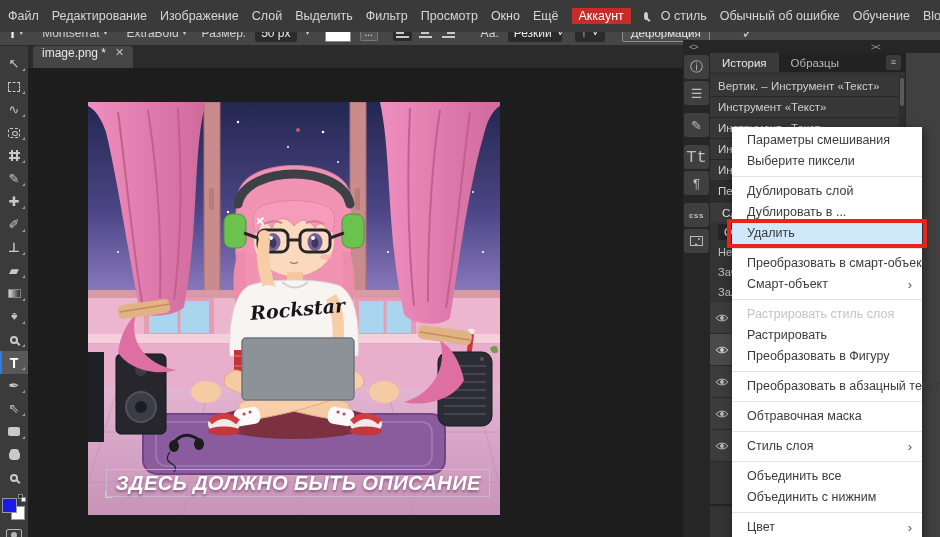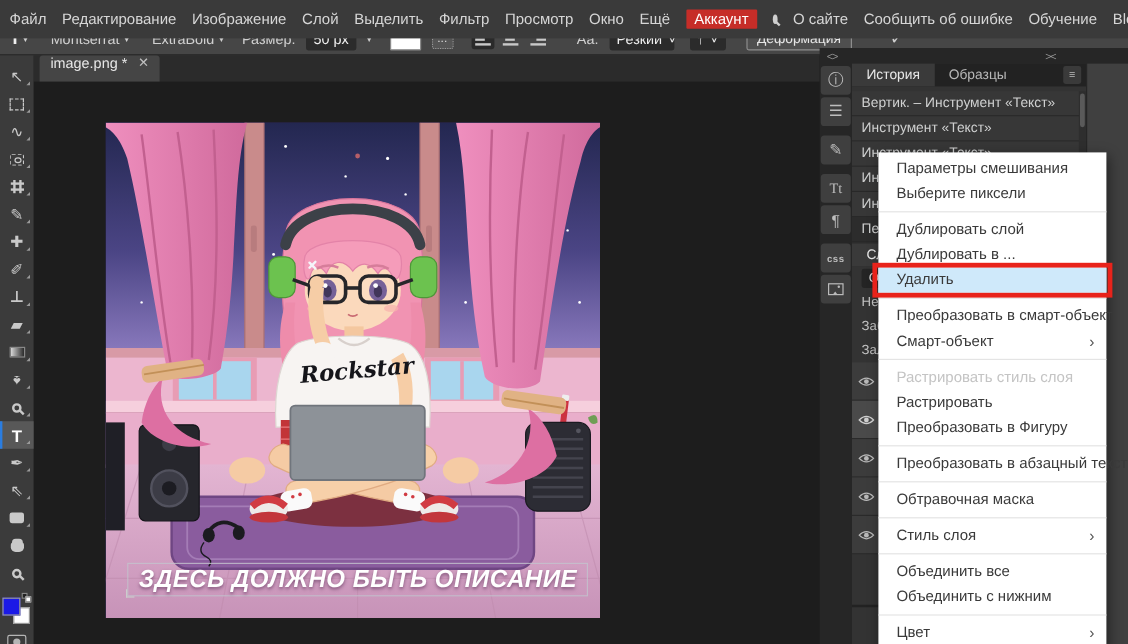--- a/index.html
+++ b/index.html
@@ -74,21 +74,21 @@
   .captxt{font-style:italic;font-weight:900;font-size:20.5px;letter-spacing:.4px;color:#fff;white-space:nowrap;text-shadow:0 2px 3px rgba(70,30,70,.55);transform:scaleX(.98);}
   .shirttxt{position:absolute;left:162px;top:196px;width:95px;text-align:center;transform:rotate(-5deg);font-family:"DejaVu Serif","Liberation Serif",serif;font-style:italic;font-weight:bold;font-size:19px;color:#15151a;z-index:4;}
 
   
   .rightregion{position:absolute;left:683px;top:40px;width:257px;height:497px;background:#262626;z-index:25;}
   .collapse{position:absolute;top:2px;font-size:9px;color:#9a9a9a;letter-spacing:-1px;}
   .cl{left:6px;} .cr{left:188px;}
   .rstrip{position:absolute;left:1px;top:15px;width:26px;display:flex;flex-direction:column;gap:2px;}
   .rsbtn{width:25px;height:24px;background:#3f3f3f;border-radius:3px;display:flex;align-items:center;justify-content:center;color:#bdbdbd;font-size:13px;}
   .rsgap{height:4px;}
-  .rs-tt{font-size:12px;font-family:Liberation Serif, serif;}
+  .rs-tt{font-size:17px;font-family:Liberation Mono, monospace;}
   .rs-css{font-size:8px;font-weight:bold;letter-spacing:.5px;}
   .picico{width:13px;height:10px;border:1px solid #bbb;position:relative;overflow:hidden;}
   .picico::after{content:'';position:absolute;left:1px;bottom:-3px;border:4px solid transparent;border-bottom:5px solid #bbb;}
   .picico::before{content:'';position:absolute;right:2px;top:1px;width:2px;height:2px;border-radius:50%;background:#bbb;}
 
   .panels{position:absolute;left:27px;top:13px;width:195px;height:484px;background:#333;}
   .ptabs{height:19px;background:#222;display:flex;align-items:stretch;position:relative;}
   .ptab{padding:0 12px;display:flex;align-items:center;font-size:11.5px;color:#b8b8b8;}
   .ptab.on{background:#3a3a3a;color:#e8e8e8;}
   .pmenu{position:absolute;right:4px;top:2px;width:15px;height:15px;background:#3a3a3a;border-radius:2px;color:#bbb;font-size:9px;line-height:15px;text-align:center;}
@@ -125,22 +125,22 @@
     <span class="mi">Редактирование</span>
     <span class="mi">Изображение</span>
     <span class="mi">Слой</span>
     <span class="mi">Выделить</span>
     <span class="mi">Фильтр</span>
     <span class="mi">Просмотр</span>
     <span class="mi">Окно</span>
     <span class="mi">Ещё</span>
     <span class="account">Аккаунт</span>
     <span class="mag"></span>
-    <span class="mi">О сайте</span>
-    <span class="mi">Сообщить об ошибке</span>
+    <span class="mi">О стиль</span>
+    <span class="mi">Обычный об ошибке</span>
     <span class="mi">Обучение</span>
     <span class="mi">Blog</span>
 
   </div>
 
   <div class="optionsbar">
     <span class="toolind">
       <span>T</span>
         <span class="caret">▾</span>
     </span>

